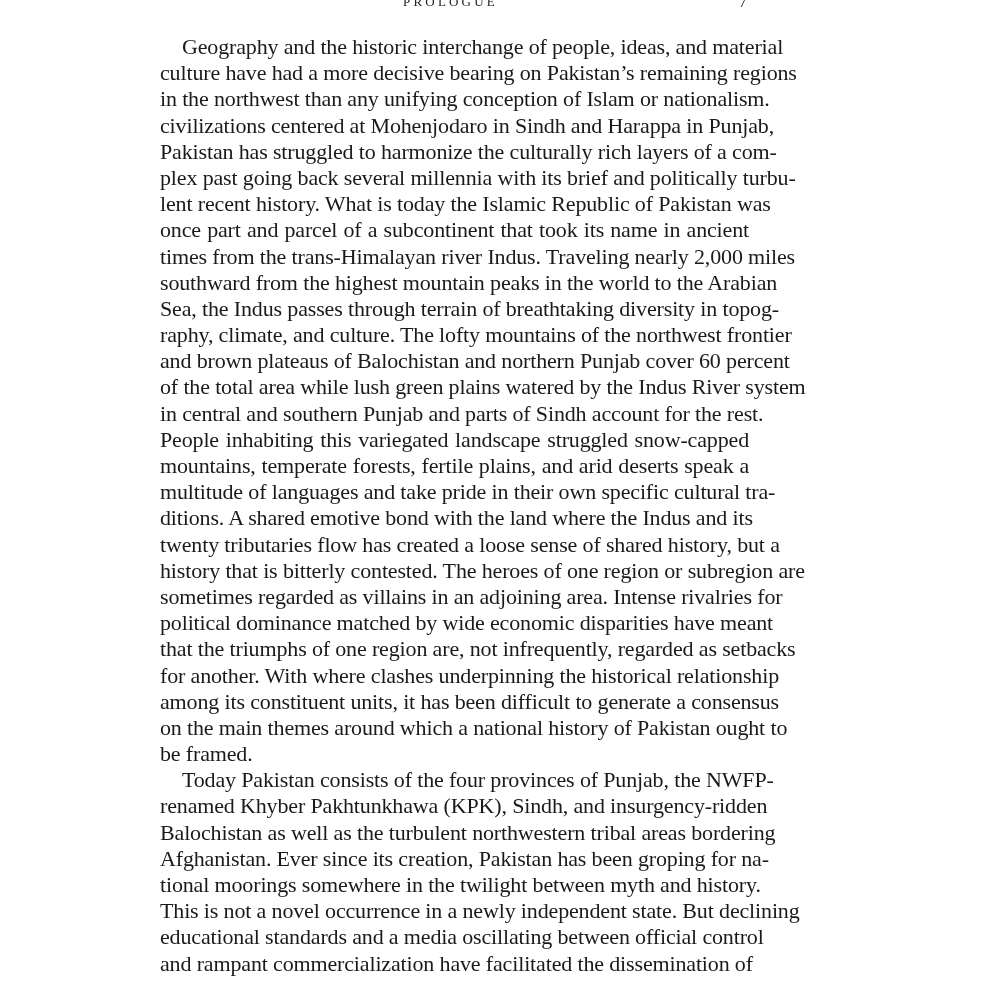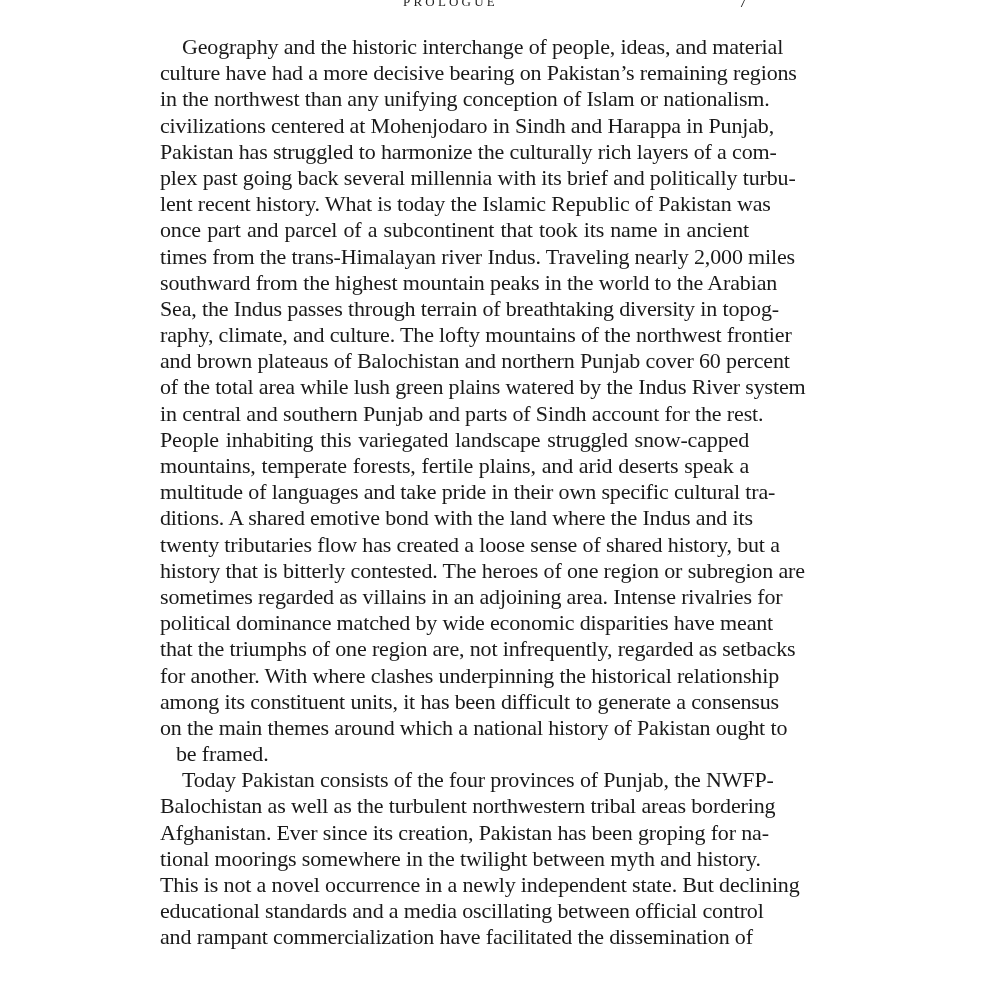--- a/index.html
+++ b/index.html
@@ -51,21 +51,20 @@
       white-space: nowrap;
       text-align: justify;
       text-align-last: justify;
       letter-spacing: -0.15px;
     }
     .line.indent {
       padding-left: 22px;
     }
     .line.last {
       text-align-last: left;
-      margin-left: 16px;
     }
   </style>
 </head>
 <body>
 
 <div class="running-head">
   <span class="head-title">PROLOGUE</span>
   <span class="head-page">7</span>
 </div>
 
@@ -95,20 +94,21 @@
     <span class="line">sometimes regarded as villains in an adjoining area. Intense rivalries for</span>
     <span class="line">political dominance matched by wide economic disparities have meant</span>
     <span class="line">that the triumphs of one region are, not infrequently, regarded as setbacks</span>
     <span class="line">for another. With where clashes underpinning the historical relationship</span>
     <span class="line">among its constituent units, it has been difficult to generate a consensus</span>
     <span class="line">on the main themes around which a national history of Pakistan ought to</span>
     <span class="line last">be framed.</span>
   </div>
   <div class="paragraph">
     <span class="line indent">Today Pakistan consists of the four provinces of Punjab, the NWFP-</span>
+    <span class="line">renamed Khyber Pakhtunkhawa (KPK), Sindh, and insurgency-ridden</span>
     <span class="line">Balochistan as well as the turbulent northwestern tribal areas bordering</span>
     <span class="line">Afghanistan. Ever since its creation, Pakistan has been groping for na-</span>
     <span class="line">tional moorings somewhere in the twilight between myth and history.</span>
     <span class="line">This is not a novel occurrence in a newly independent state. But declining</span>
     <span class="line">educational standards and a media oscillating between official control</span>
     <span class="line">and rampant commercialization have facilitated the dissemination of</span>
   </div>
 </div>
 
 </body></html>

